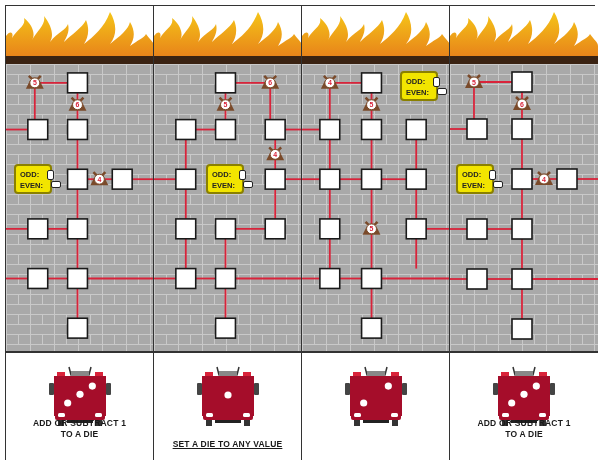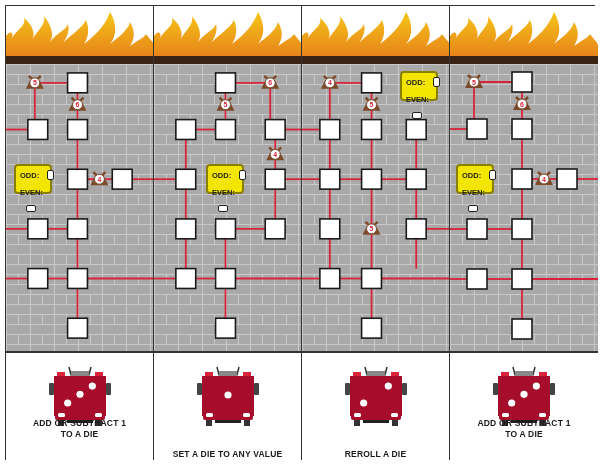--- a/index.html
+++ b/index.html
@@ -20,25 +20,25 @@
     background-image: linear-gradient(90deg, #c9c9c9 1px, transparent 1px);
     background-size: 24px 20px; background-position: 12px 0;
     -webkit-mask-image: repeating-linear-gradient(#000 0 10px, transparent 10px 20px);
             mask-image: repeating-linear-gradient(#000 0 10px, transparent 10px 20px);
   }
   .wall svg.net { position:absolute; left:0; top:0; width:100%; height:100%; }
   .bottom-line { position:absolute; left:0; top:345px; width:100%; height:2px; background:#333; }
   .action { position:absolute; left:0; top:347px; width:100%; height:107px; background:#fff; }
   .truck { position:absolute; left:41px; top:12px; width:66px; height:62px; }
   .action-label { position:absolute; left:0; width:100%; top:65px; text-align:center; font-weight:bold; font-size:8.5px; line-height:11px; color:#1a1a1a; letter-spacing:0.2px; }
-  .action-label.single { top:96px; }
+  .action-label.single { top:86px;text-decoration:underline; }
   .action-label span { display:block; }
   .badge { position:absolute; width:38px; height:30px; background:#f2e500; border:2px solid #8a8000; border-radius:4px; box-sizing:border-box; font-weight:bold; font-size:7.5px; color:#222; }
-  .badge .row { position:absolute; left:4px; display:flex; align-items:center; gap:8px; }
-  .badge .r1 { top:4px; } .badge .r2 { top:22px;flex-direction:column; }
+  .badge .row { position:absolute; left:4px; display:flex; align-items:flex-start; gap:8px; }
+  .badge .r1 { top:4px; } .badge .r2 { top:15px; }
   .oddico { width:5px; height:8px; border:1.4px solid #222; border-radius:2px; background:#fff; }
   .evenico { width:8px; height:5px; border:1.4px solid #222; border-radius:2px; background:#fff; }
 </style>
 </head>
 <body>
 
 <div class="sheet">
   <div class="card" style="left:0;">
       <div class="fire"><svg viewBox="0 0 148 50" width="148" height="50">
           <defs>
@@ -307,23 +307,20 @@
     <rect x="7" y="11" width="52" height="40" fill="#a50d2a"></rect>
     <rect x="8" y="46" width="50" height="9" rx="2" fill="#a50d2a"></rect>
     <rect x="11" y="48" width="7" height="4" rx="1.5" fill="#fff"></rect>
           <rect x="48" y="48" width="7" height="4" rx="1.5" fill="#fff"></rect>
     <rect x="20" y="55" width="26" height="3" fill="#222"></rect>
     <rect x="11" y="55" width="6" height="6" fill="#333"></rect>
           <rect x="49" y="55" width="6" height="6" fill="#333"></rect>
           <circle cx="45.32" cy="21.04" r="3.6" fill="#fff"></circle>
           <circle cx="20.68" cy="38" r="3.6" fill="#fff"></circle>
         </svg>
-        <div class="action-label single">
-          <span>REROLL A DIE</span>
-        </div>
       </div>
     </div>
   <div class="card" style="left:444px;">
       <div class="fire"><svg viewBox="0 0 148 50" width="148" height="50">
           <defs>
             <linearGradient id="fg" x1="0" y1="0" x2="0" y2="1">
               <stop offset="0" stop-color="#f5c518"></stop>
               <stop offset="1" stop-color="#e8841a"></stop>
             </linearGradient>
           </defs>

